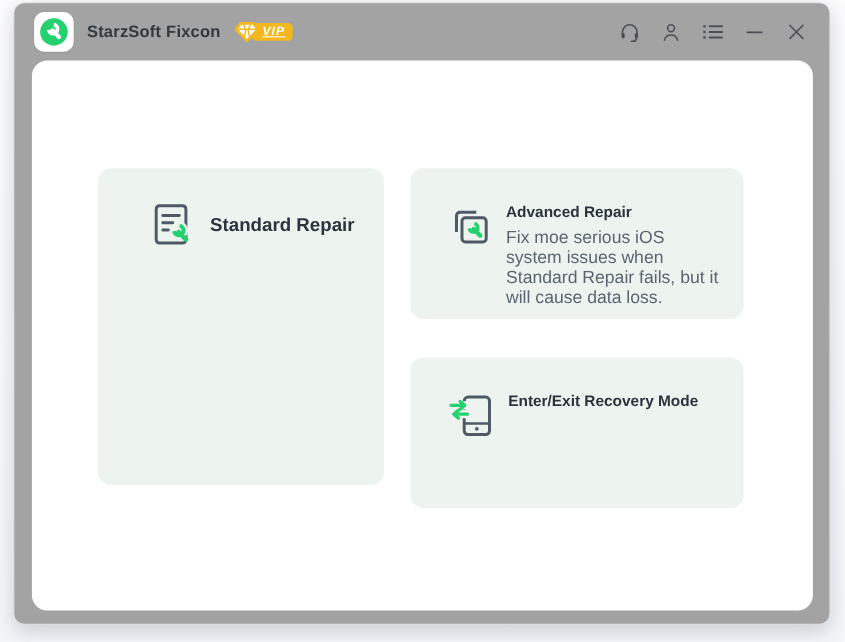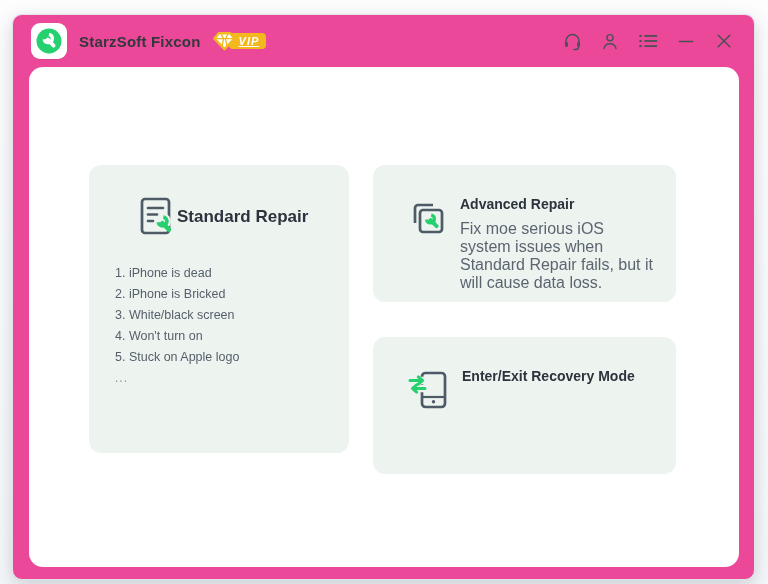--- a/index.html
+++ b/index.html
@@ -3,22 +3,22 @@
 <meta charset="utf-8">
 <style>
   * { margin:0; padding:0; box-sizing:border-box; }
   html,body { width:768px; height:584px; }
   body {
     font-family:"Liberation Sans", sans-serif;
     background:linear-gradient(#fdfdfe, #f4f7fa);
     position:relative; overflow:hidden;
   }
   .window {
-    position:absolute; left:12px; top:14px; width:743px; height:566px;
-    background:#ec4899; border:1px solid #e2e3e5; border-radius:10px;
+    position:absolute; left:12px; top:2px; width:743px; height:566px;
+    background:#a3a3a3; border:1px solid #e2e3e5; border-radius:10px;
     box-shadow:0 6px 18px rgba(60,70,85,.22);
   }
   
   .titlebar { height:52px; display:flex; align-items:center; padding:0 18px 0 18px; }
   .logo {
     width:36px; height:36px; border-radius:9px; background:#ffffff;
     display:flex; align-items:center; justify-content:center;
     box-shadow:0 1px 2px rgba(0,0,0,.06); flex:0 0 auto;
   }
   .app-title { margin-left:12px; font-size:15px; font-weight:bold; color:#33383d; letter-spacing:.2px; }
@@ -34,21 +34,21 @@
   .panel {
     position:absolute; left:16px; right:15px; top:52px; bottom:12px;
     background:#ffffff; border-radius:14px;
   }
   .card {
     position:absolute; background:#edf4f0; border-radius:12px; cursor:pointer;
   }
   .card-standard { left:60px; top:98px; width:260px; height:288px; padding:30px 26px 0 26px; }
   .card-advanced { left:344px; top:98px; width:303px; height:137px; }
   .card-recovery { left:344px; top:250px; width:303px; height:137px;margin-top:20px; }
-  .std-head { display:flex; align-items:center; padding-left:20px; margin-bottom:24px; }
+  .std-head { display:flex; align-items:center; gap:14px; padding-left:20px; margin-bottom:24px; }
   .card-title { font-size:17px; font-weight:600; color:#2b333c; }
   .card-desc { font-size:12.5px; line-height:18px; color:#59636d; }
   .std-list { margin-top:15px; font-size:12.5px; color:#555f69; }
   .std-list span { display:block; line-height:21px; }
   .std-more { color:#8a929a; font-size:12px; line-height:14px; letter-spacing:1px; }
   .rcard-inner { display:flex; gap:13px; padding:31px 18px 0 34px; }
   .rcard-icon { flex:0 0 40px; padding-top:2px; }
   .rcard-title { font-size:14px; font-weight:600; color:#2b333c; margin-bottom:8px; white-space:nowrap; }
   .rcard-desc { font-size:16px; line-height:18px; color:#5b6570; max-width:202px; }
 </style>
@@ -126,28 +126,20 @@
           <line x1="13" y1="19.5" x2="22" y2="19.5" stroke="#4e5a66" stroke-width="2.7" stroke-linecap="round"></line>
           <line x1="13" y1="26" x2="18" y2="26" stroke="#4e5a66" stroke-width="2.7" stroke-linecap="round"></line>
           <g fill="none" transform="translate(17,18)">
             <path d="M6.2 9.2 A 4.4 4.4 0 1 0 11.3 4.1" stroke="#edf4f0" stroke-width="8"></path>
             <path d="M6.2 9.2 A 4.4 4.4 0 1 0 11.3 4.1" stroke="#25d06e" stroke-width="3.6"></path>
             <line x1="10.4" y1="10" x2="17" y2="16.6" stroke="#25d06e" stroke-width="4.4" stroke-linecap="round"></line>
           </g>
         </svg>
         <div class="card-title">Standard Repair</div>
       </div>
-      <div class="std-list">
-        <span>1. iPhone is dead</span>
-        <span>2. iPhone is Bricked</span>
-        <span>3. White/black screen</span>
-        <span>4. Won't turn on</span>
-        <span>5. Stuck on Apple logo</span>
-        <span class="std-more">...</span>
-      </div>
     </div>
 
     <div class="card card-advanced">
       <div class="rcard-inner">
         <div class="rcard-icon">
           <svg width="40" height="40" viewBox="0 0 40 40">
             <path d="M8 25 V10 a3 3 0 0 1 3-3 h15" fill="none" stroke="#4e5a66" stroke-width="2.7"></path>
             <rect x="13" y="12" width="22" height="22" rx="3" fill="#edf4f0" stroke="#4e5a66" stroke-width="2.7"></rect>
             <g fill="none" transform="translate(15,14)">
               <path d="M4.6 7.6 A 3.9 3.9 0 1 0 9.2 3.2" stroke="#25d06e" stroke-width="3.3"></path>

